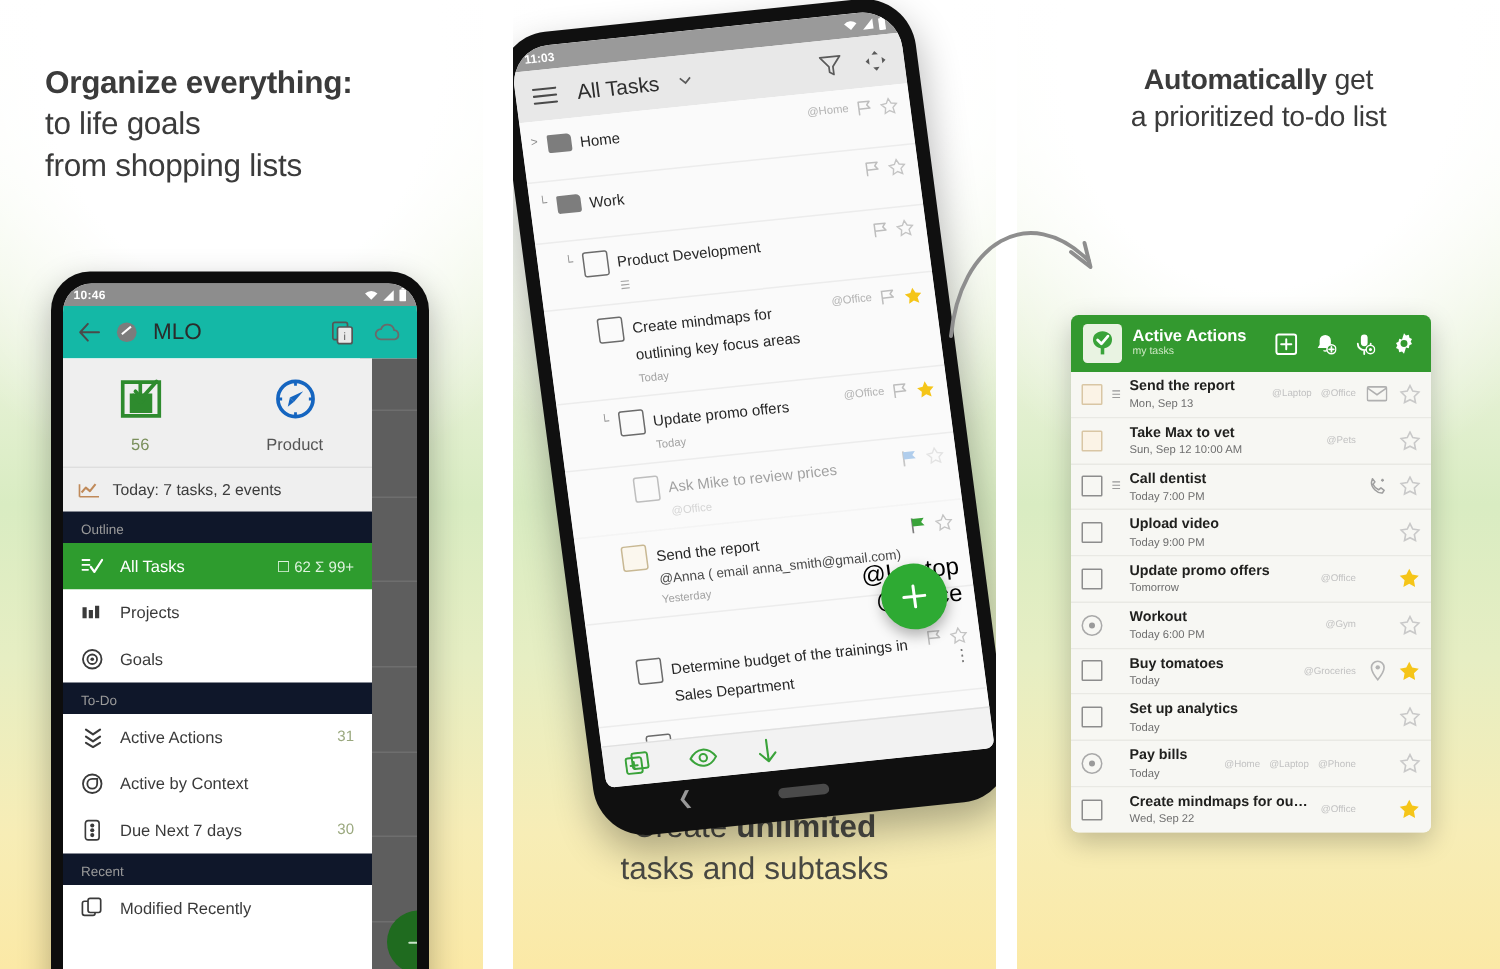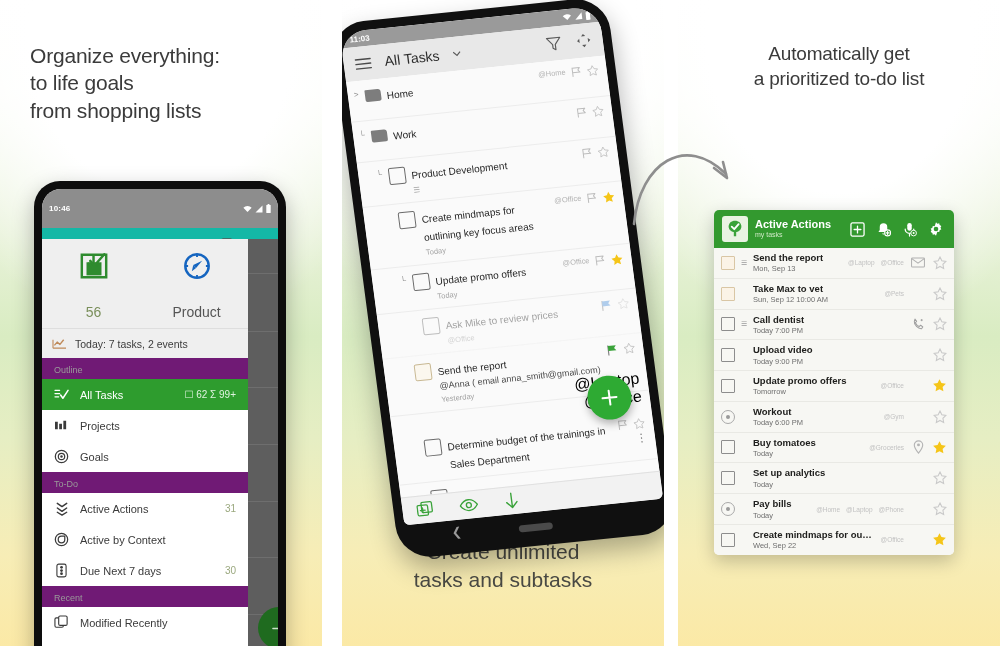--- a/index.html
+++ b/index.html
@@ -21,52 +21,52 @@
   #panel1{left:0;width:322px;}
   #panel2{left:342px;width:322px;}
   #panel3{left:678px;width:322px;}
   .gap{position:absolute;top:0;height:646px;background:#ffffff;z-index:40;}
   #gap1{left:322px;width:20px;}
   #gap2{left:664px;width:14px;}
 
   
   .headline{position:absolute;z-index:5;color:#3b3b3b;letter-spacing:-.2px;}
   .headline .l{display:block;line-height:1.3;}
-  .hl-bold{font-weight:400;text-align:right;}
+  .hl-bold{font-weight:700;text-align:right;}
   #h1{left:30px;top:42px;font-size:21px;}
   #h3{left:18px;top:42px;width:286px;text-align:center;font-size:19px;}
   #cap2{position:absolute;left:0;width:322px;top:538px;z-index:5;text-align:center;
         color:#4a4a44;font-size:21px;line-height:1.35;}
 
   
   #arrow{position:absolute;left:630px;top:128px;width:120px;height:110px;z-index:45;pointer-events:none;}
 
   
   #phone1{position:absolute;left:34px;top:181px;width:252px;height:490px;
           background:#0d0d0d;border-radius:26px 26px 0 0;
           box-shadow:0 8px 22px rgba(0,0,0,.28);overflow:hidden;z-index:10;}
   #phone1 .screen{position:absolute;left:8px;top:8px;right:8px;bottom:0;
           background:#fff;border-radius:19px 19px 0 0;overflow:hidden;}
   .statusbar1{height:15px;background:#8d8d8d;color:#fff;font-size:8px;
-     display:flex;align-items:center;padding:12px 7px;}
+     display:flex;align-items:center;padding:0 7px;}
   .statusbar1 .clk{font-weight:700;letter-spacing:.2px;}
   .statusbar1 .sysicons{margin-left:auto;display:flex;gap:3px;align-items:center;}
   .appbar1{height:35px;background:#14b8a6;display:flex;align-items:center;gap:10px;padding:0 10px;}
   .appbar1 .ttl{font-size:15px;color:#2b2b2b;font-weight:400;}
   .appbar1 .sp{margin-left:auto;display:flex;gap:12px;align-items:center;}
   .drawer{position:absolute;left:0;top:50px;bottom:0;width:206px;background:#fff;overflow:hidden;}
   .dimmed{position:absolute;right:0;top:50px;bottom:0;width:38px;background:#5e5e5e;}
   .dimmed i{position:absolute;left:0;right:0;height:1px;background:#6e6e6e;}
   .quickrow{display:flex;background:#efefef;padding:12px 0 8px;}
   .quick{flex:1;text-align:center;}
-  .quick .lbl{font-size:14px;color:#555;margin-top:19px;}
+  .quick .lbl{font-size:11px;color:#555;margin-top:5px;}
   .quick .lbl.g{color:#7a8f5b;}
   .todaybar{display:flex;align-items:center;gap:8px;padding:8px 10px;background:#efefef;
             border-top:1px solid #dedede;font-size:10.5px;color:#3c3c3c;}
-  .sect{font-size:9px;color:#9a9a9a;padding:7px 12px 4px;background:#701a75;}
+  .sect{font-size:9px;color:#9a9a9a;padding:7px 12px 4px;background:#0f172a;}
   .drow{display:flex;align-items:center;gap:11px;padding:8px 12px;background:#fff;font-size:11px;color:#3a3a3a;}
   .drow.active{background:#2e9c2e;color:#fff;}
   .drow .cnt{margin-left:auto;font-size:10px;color:#9aa87e;}
   .drow.active .cnt{color:#dff3df;font-size:10px;}
   .drow .ic{width:15px;height:15px;flex:0 0 15px;display:flex;align-items:center;justify-content:center;}
   #fab1{position:absolute;right:-22px;bottom:22px;width:42px;height:42px;border-radius:50%;
         background:#1f6b1f;display:flex;align-items:center;justify-content:center;z-index:3;}
 
   
   #phone2wrap{position:absolute;left:22px;top:8px;width:278px;height:540px;z-index:10;

